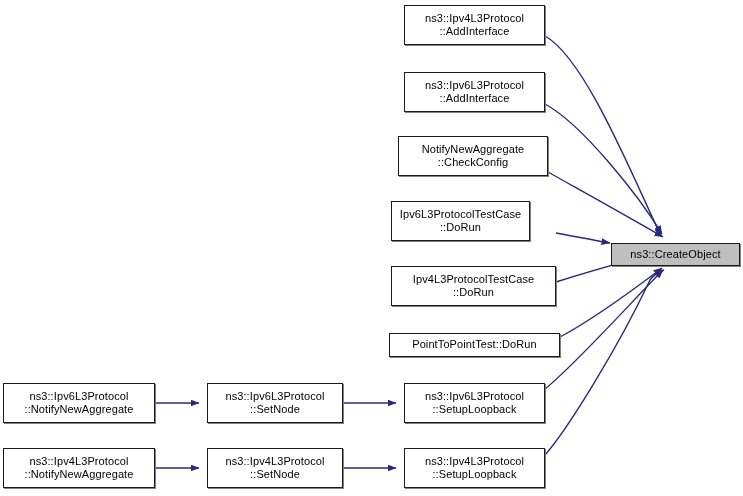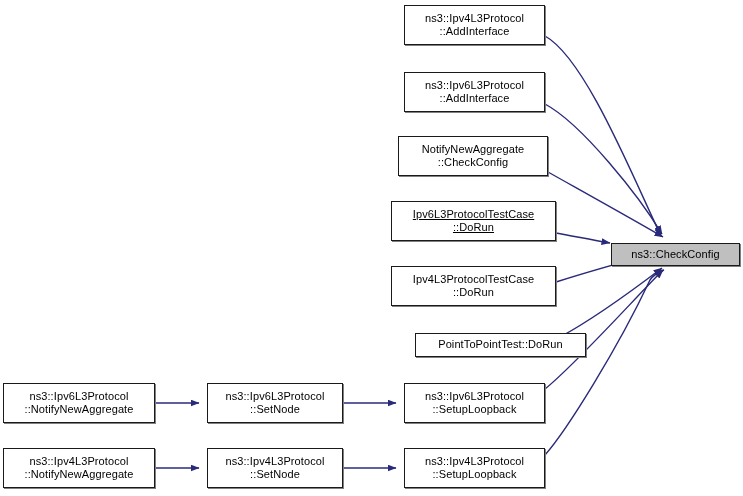--- a/index.html
+++ b/index.html
@@ -80,29 +80,29 @@
 ::AddInterface</span>
       </div>
       <div class="gnode" style="left: 404px; top: 72px; width: 141px; height: 40px;">
         <span class="lbl">ns3::Ipv6L3Protocol
 ::AddInterface</span>
       </div>
       <div class="gnode" style="left: 398px; top: 136px; width: 150px; height: 40px;">
         <span class="lbl">NotifyNewAggregate
 ::CheckConfig</span>
       </div>
-      <div class="gnode" style="left: 391px; top: 201px; width: 165px; height: 40px; text-decoration: underline;">
+      <div class="gnode" style="left: 391px; top: 201px; width: 139px; height: 40px;">
         <span class="lbl">Ipv6L3ProtocolTestCase
 ::DoRun</span>
       </div>
       <div class="gnode" style="left: 391px; top: 266px; width: 165px; height: 40px;">
         <span class="lbl">Ipv4L3ProtocolTestCase
 ::DoRun</span>
       </div>
-      <div class="gnode" style="left: 389px; top: 333px; width: 171px; height: 24px; margin-left: 26px;">
+      <div class="gnode" style="left: 389px; top: 333px; width: 171px; height: 24px;">
         <span class="lbl">PointToPointTest::DoRun</span>
       </div>
       <div class="gnode" style="left: 404px; top: 383px; width: 141px; height: 40px;">
         <span class="lbl">ns3::Ipv6L3Protocol
 ::SetupLoopback</span>
       </div>
       <div class="gnode" style="left: 404px; top: 448px; width: 141px; height: 40px;">
         <span class="lbl">ns3::Ipv4L3Protocol
 ::SetupLoopback</span>
       </div>
@@ -116,17 +116,17 @@
       </div>
       <div class="gnode" style="left: 3px; top: 383px; width: 152px; height: 40px;">
         <span class="lbl">ns3::Ipv6L3Protocol
 ::NotifyNewAggregate</span>
       </div>
       <div class="gnode" style="left: 3px; top: 448px; width: 152px; height: 40px;">
         <span class="lbl">ns3::Ipv4L3Protocol
 ::NotifyNewAggregate</span>
       </div>
       <div class="gnode highlight" style="left: 611px; top: 243px; width: 129px; height: 23px;">
-        <span class="lbl">ns3::CheckConfig</span>
+        <span class="lbl">ns3::CreateObject</span>
       </div>
     </div>
 
 </div>
 
 </body></html>

